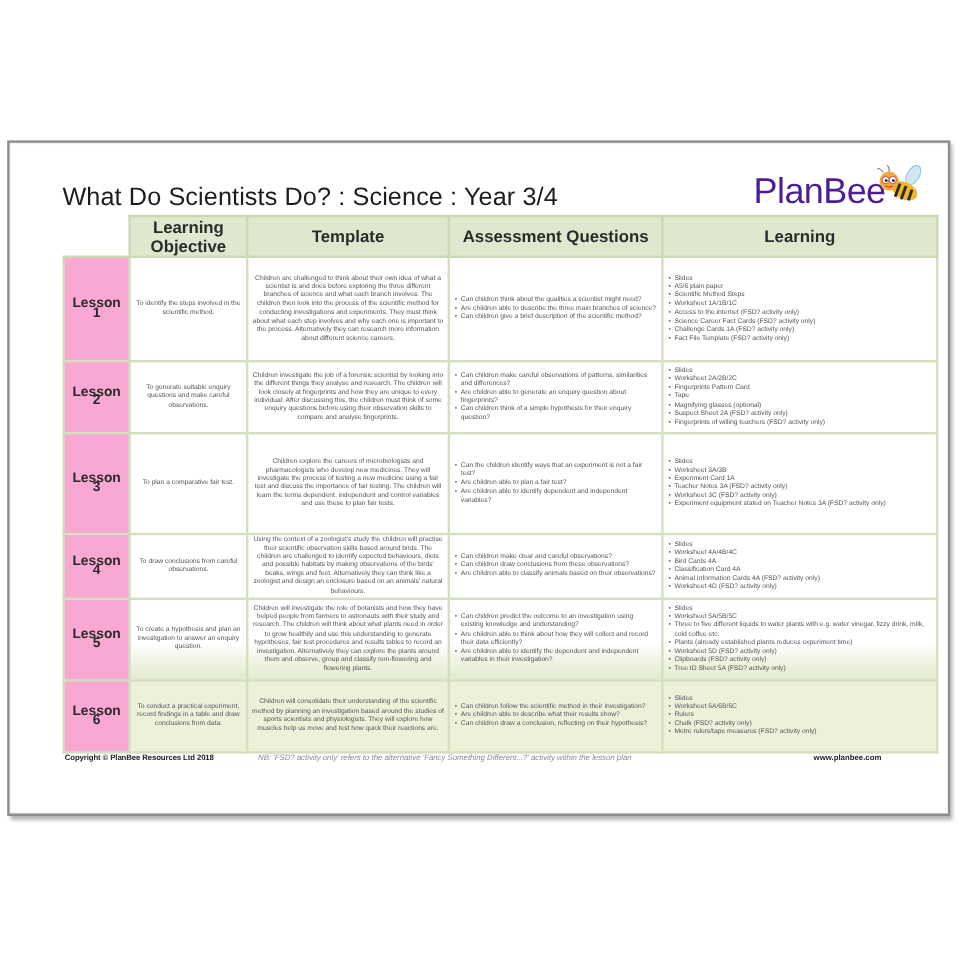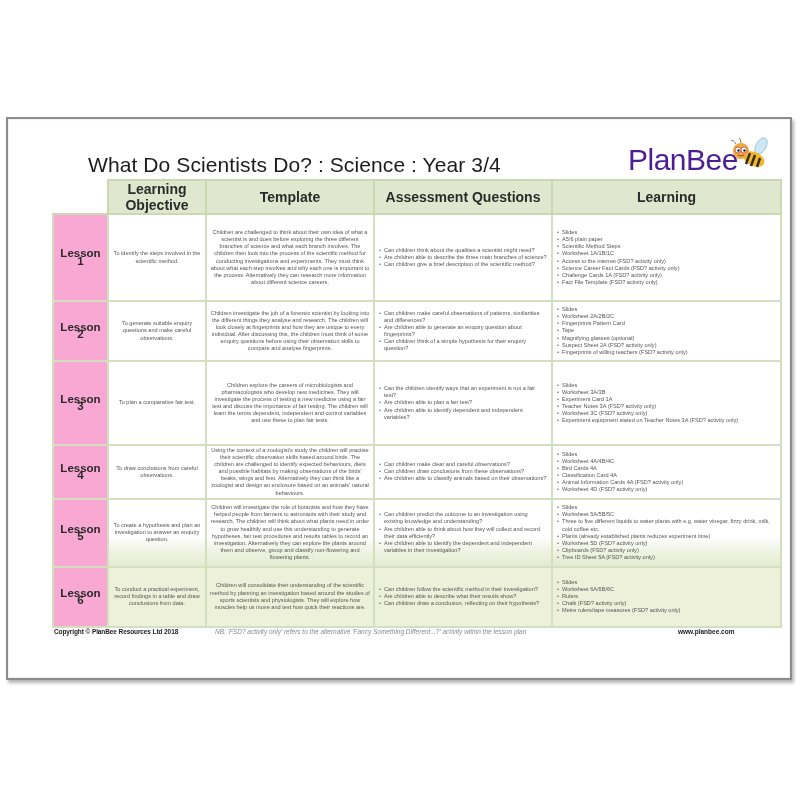--- a/index.html
+++ b/index.html
@@ -1,20 +1,20 @@
 <!DOCTYPE html>
 <html><head>
 <meta charset="utf-8">
 <style>
   html, body { margin:0; padding:0; }
   body { width:800px; height:800px; background:#ffffff; position:relative; overflow:hidden;
          font-family:"Liberation Sans", sans-serif; }
   .sheet { position:absolute; left:6px; top:117px; width:786px; height:563px; background:#ffffff;
            border:2px solid #8c8c8c; box-shadow: 2px 3px 3px #b5b5b5, inset 0 0 2px #cfcfcf; box-sizing:border-box; }
-  .title { position:absolute; left:52px; top:153px; font-size:21px; color:#1c1c1c; letter-spacing:0.1px; white-space:nowrap;margin-left:36px; }
+  .title { position:absolute; left:52px; top:153px; font-size:21px; color:#1c1c1c; letter-spacing:0.1px; white-space:nowrap; }
   .logo { position:absolute; left:628px; top:143px; font-size:30px; color:#4c1d95; letter-spacing:-0.5px; }
   .bee { position:absolute; left:728px; top:137px; width:46px; height:36px; }
   table.plan { position:absolute; left:52px; top:179px; border-collapse:collapse; table-layout:fixed; width:728px; }
   table.plan th { background:#dfe8cf; border:2px solid #cbd9b2; font-size:14px; font-weight:bold; color:#2b2b2b; height:19px; padding:0; }
   table.plan th.blank { background:transparent; border:none; border-bottom:2px solid #cbd9b2; }
   table.plan td { border:2px solid #d3dfbf; vertical-align:middle; color:#555; font-size:5.6px; line-height:7.1px; padding:1px 3px; }
   td.lesson { background:#f9a8d4; font-size:11.5px !important; font-weight:bold; color:#2a2a2a !important; text-align:center; }
   td.obj { text-align:center; font-size:5.8px; }
   td.ov { text-align:center; }
   ul.b { margin:0; padding:0 0 0 6px; list-style:none; }

